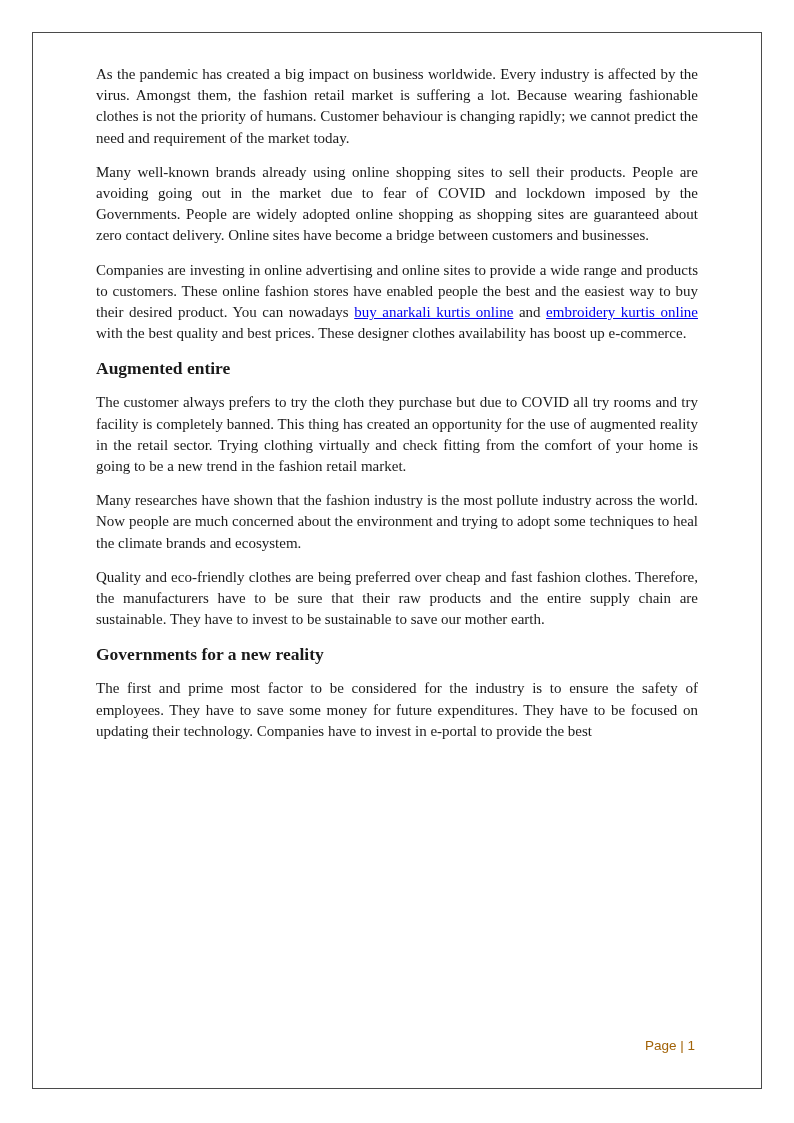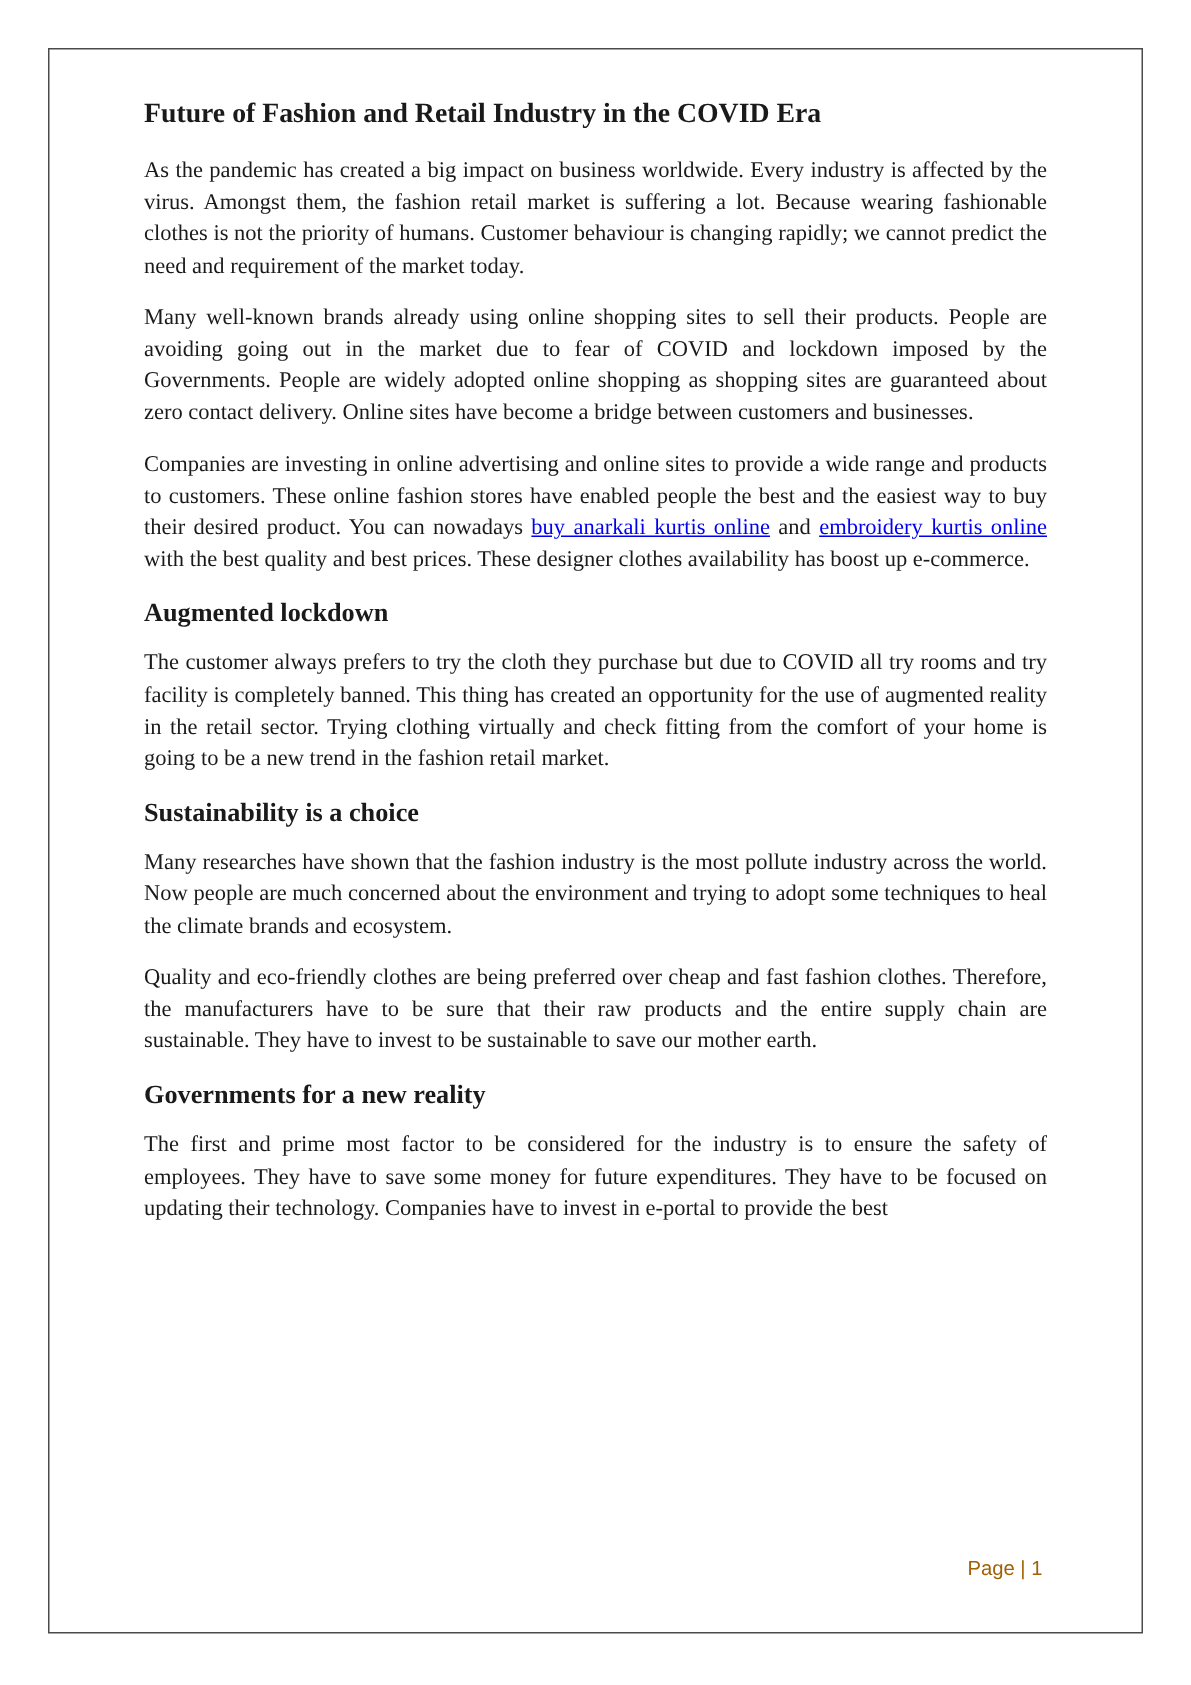--- a/index.html
+++ b/index.html
@@ -64,36 +64,34 @@
     color: #a16207;
   }
 </style>
 </head>
 <body>
 
 <div class="page-frame"></div>
 
 <div class="content">
 
-  <h1 class="doc-title">Future of Fashion and Retail Industry in the COVID Era</h1>
 
   <p class="body-para">As the pandemic has created a big impact on business worldwide. Every industry is affected by the virus. Amongst them, the fashion retail market is suffering a lot. Because wearing fashionable clothes is not the priority of humans. Customer behaviour is changing rapidly; we cannot predict the need and requirement of the market today.</p>
 
 
   <p class="body-para">Many well-known brands already using online shopping sites to sell their products. People are avoiding going out in the market due to fear of COVID and lockdown imposed by the Governments. People are widely adopted online shopping as shopping sites are guaranteed about zero contact delivery. Online sites have become a bridge between customers and businesses.</p>
 
   <p class="body-para"><span>Companies are investing in online advertising and online sites to provide a wide range and products to customers. These online fashion stores have enabled people the best and the easiest way to buy their desired product. You can nowadays </span><a class="doc-link">buy anarkali kurtis online</a><span> and </span><a class="doc-link">embroidery kurtis online</a><span> with the best quality and best prices. These designer clothes availability has boost up e-commerce.</span></p>
 
 
 
-  <h2 class="section-heading">Augmented lockdown</h2>
+  <h2 class="section-heading">Augmented entire</h2>
 
   <p class="body-para">The customer always prefers to try the cloth they purchase but due to COVID all try rooms and try facility is completely banned. This thing has created an opportunity for the use of augmented reality in the retail sector. Trying clothing virtually and check fitting from the comfort of your home is going to be a new trend in the fashion retail market.</p>
 
-  <h2 class="section-heading">Sustainability is a choice</h2>
 
   <p class="body-para">Many researches have shown that the fashion industry is the most pollute industry across the world. Now people are much concerned about the environment and trying to adopt some techniques to heal the climate brands and ecosystem.</p>
 
   <p class="body-para">Quality and eco-friendly clothes are being preferred over cheap and fast fashion clothes. Therefore, the manufacturers have to be sure that their raw products and the entire supply chain are sustainable. They have to invest to be sustainable to save our mother earth.</p>
 
   <h2 class="section-heading">Governments for a new reality</h2>
 
   <p class="body-para">The first and prime most factor to be considered for the industry is to ensure the safety of employees. They have to save some money for future expenditures. They have to be focused on updating their technology. Companies have to invest in e-portal to provide the best</p>
 
 </div>

